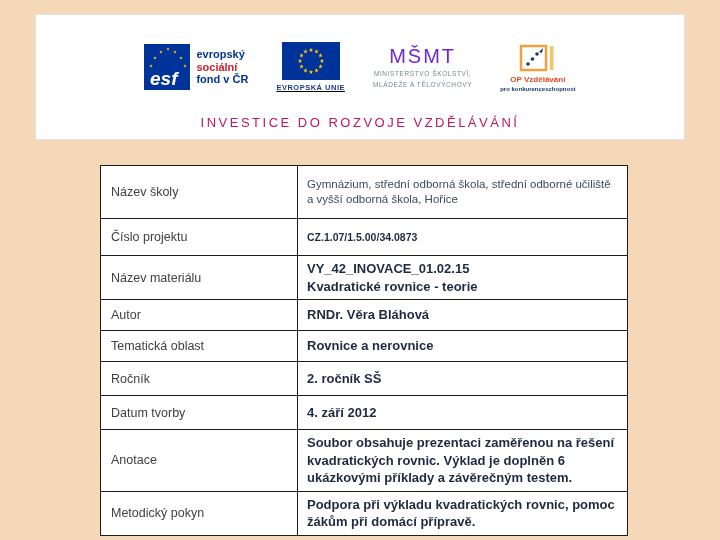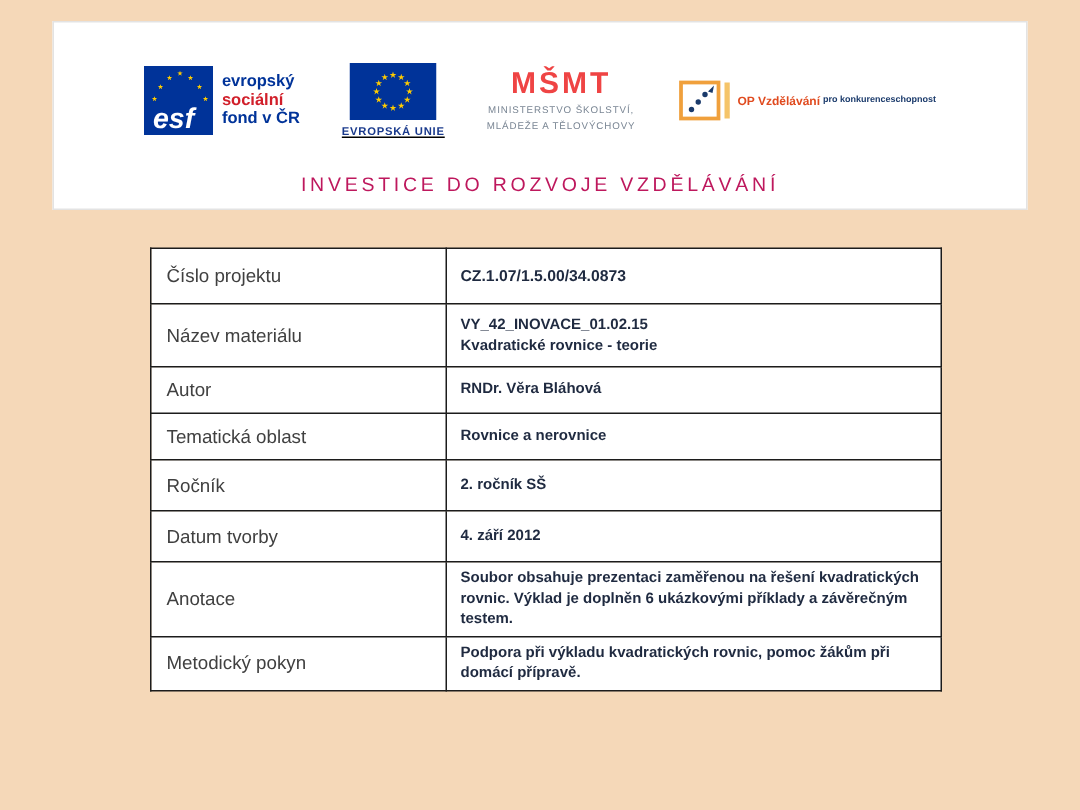--- a/index.html
+++ b/index.html
@@ -12,34 +12,34 @@
 
   .esf-block{display:flex;align-items:center;gap:6px;}
   .esf-caption{font-size:11px;font-weight:bold;line-height:1.15;}
   .esf-caption .l1,.esf-caption .l3{color:#003399;}
   .esf-caption .l2{color:#d11f2a;}
 
   .eu-block{display:flex;flex-direction:column;align-items:center;gap:3px;text-decoration:underline;}
   .eu-caption{font-size:7.5px;font-weight:bold;color:#1a3a8c;letter-spacing:.5px;}
 
   .msmt-block{display:flex;flex-direction:column;align-items:center;gap:2px;}
-  .msmt-mark{font-size:20px;font-weight:bold;color:#ef4444;letter-spacing:2px;}
+  .msmt-mark{font-size:20px;font-weight:normal;color:#6d28d9;letter-spacing:2px;}
   .msmt-caption{font-size:6.5px;color:#7a8694;letter-spacing:.6px;text-align:center;line-height:1.3;}
 
-  .opvk-block{display:flex;flex-direction:row;align-items:center;gap:2px;}
+  .opvk-block{display:flex;flex-direction:column;align-items:center;gap:2px;}
   .opvk-l1{font-size:8px;font-weight:bold;color:#e04b1f;}
   .opvk-l2{font-size:6px;font-weight:bold;color:#1a3a6b;}
 
   .investice{text-align:center;font-size:13px;color:#be185d;letter-spacing:2.5px;margin-top:4px;}
 
   
   table.meta{position:absolute;left:100px;top:165px;border-collapse:collapse;table-layout:fixed;}
   table.meta td{border:1px solid #1c1c1c;background:#ffffff;vertical-align:middle;box-sizing:border-box;}
   td.label-cell{width:197px;padding:4px 10px;font-size:12.5px;color:#404040;}
-  td.value-cell{width:330px;padding:4px 9px;font-size:10px;font-weight:bold;color:#1f2a40;white-space:pre-line;line-height:1.35;}
+  td.value-cell{width:330px;padding:4px 9px;font-size:13px;font-weight:bold;color:#1f2a40;white-space:pre-line;line-height:1.35;}
   td.value-cell.v-large{font-size:11.5px;font-weight:normal;color:#3d4a5d;line-height:1.3;}
   td.value-cell.v-mid{font-size:10.5px;}
 </style>
 </head>
 <body>
 
 <div class="slide">
 
   <div class="banner">
     <div class="logos">
@@ -105,20 +105,24 @@
         <div class="opvk-l1">OP Vzdělávání</div>
         <div class="opvk-l2">pro konkurenceschopnost</div>
       </div>
 
     </div>
     <div class="investice">INVESTICE DO ROZVOJE VZDĚLÁVÁNÍ</div>
   </div>
 
   <table class="meta">
     <tbody>
+        <tr style="height:53px;">
+      <td class="label-cell">Název školy</td>
+      <td class="value-cell v-large">Gymnázium, střední odborná škola, střední odborné učiliště a vyšší odborná škola, Hořice</td>
+    </tr>
     <tr style="height:37px;margin-left:32px;">
       <td class="label-cell">Číslo projektu</td>
       <td class="value-cell v-mid">CZ.1.07/1.5.00/34.0873</td>
     </tr>
     <tr style="height:42px;padding-left:48px;">
       <td class="label-cell">Název materiálu</td>
       <td class="value-cell">VY_42_INOVACE_01.02.15
 Kvadratické rovnice - teorie</td>
     </tr>
     <tr style="height:31px;">

